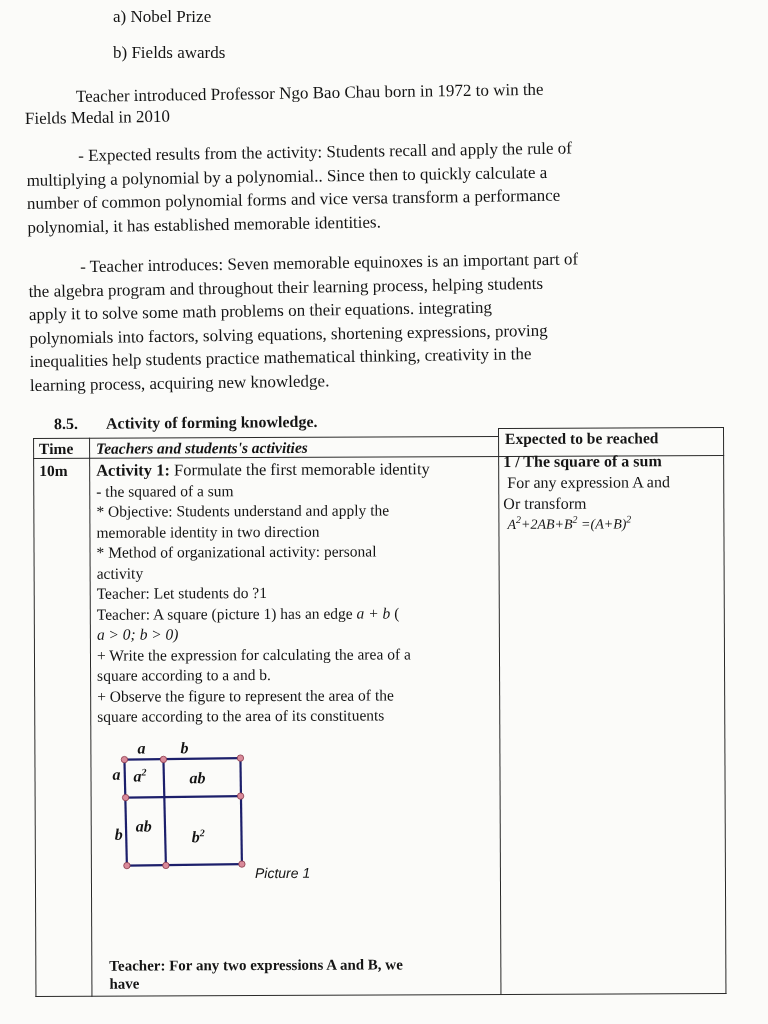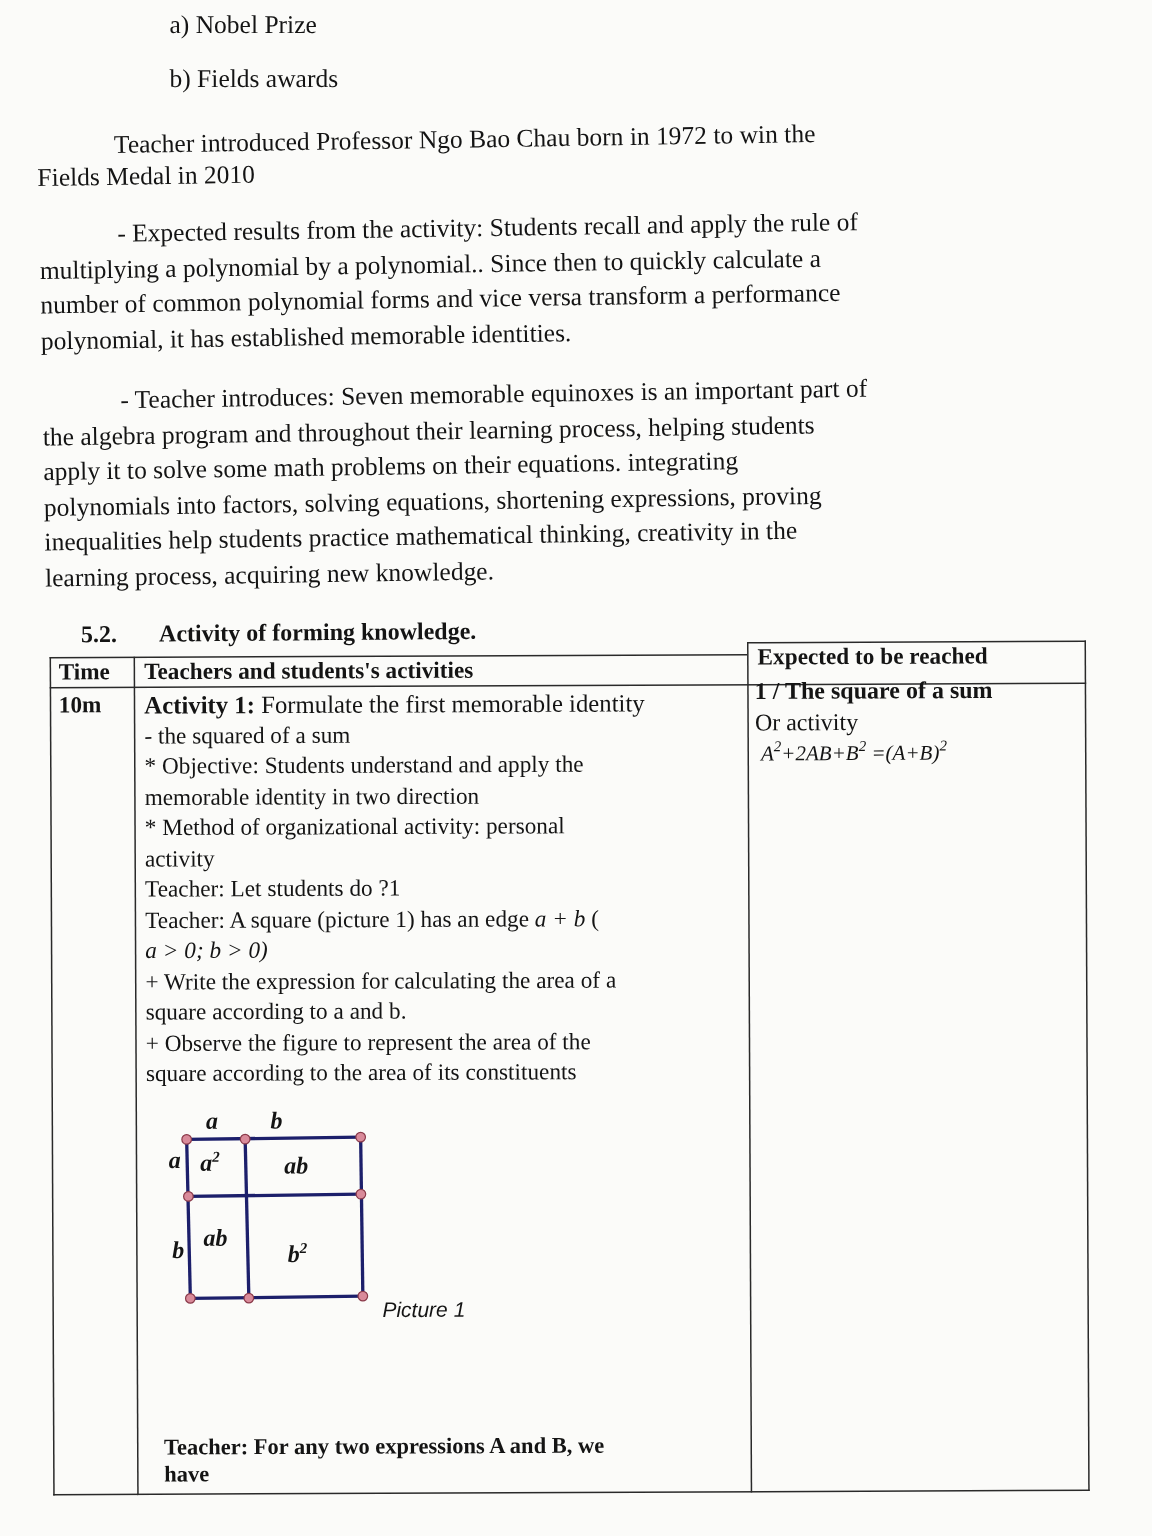--- a/index.html
+++ b/index.html
@@ -53,36 +53,36 @@
   <div class="para" style="left:28px; top:256px;">
     <p style="padding-left:52px;">- Teacher introduces: Seven memorable equinoxes is an important part of</p>
     <p>the algebra program and throughout their learning process, helping students</p>
     <p>apply it to solve some math problems on their equations. integrating</p>
     <p>polynomials into factors, solving equations, shortening expressions, proving</p>
     <p>inequalities help students practice mathematical thinking, creativity in the</p>
     <p>learning process, acquiring new knowledge.</p>
   </div>
 
   <div class="heading">
-    <span class="num">5.2.</span><span>Activity of forming knowledge.</span>
+    <span class="num">8.5.</span><span>Activity of forming knowledge.</span>
   </div>
 
   <div class="tbl">
 
     <div class="b" style="left:0; top:8px; width:1px; height:559px;"></div>
     <div class="b" style="left:56px; top:8px; width:1px; height:559px;"></div>
     <div class="b" style="left:465px; top:0; width:1px; height:567px;"></div>
     <div class="b" style="left:690px; top:0; width:1px; height:567px;"></div>
     <div class="b" style="left:0; top:8px; width:465px; height:1px;"></div>
     <div class="b" style="left:465px; top:0; width:226px; height:1px;"></div>
     <div class="b" style="left:0; top:28px; width:691px; height:1px;"></div>
     <div class="b" style="left:0; top:566px; width:691px; height:1px;"></div>
 
     <div class="cell hdr" style="left:6px; top:9px;">Time</div>
-    <div class="cell hdr" style="left:63px; top:9px;">Teachers and students's activities</div>
+    <div class="cell hdr" style="left:63px; top:9px;font-style:italic;">Teachers and students's activities</div>
     <div class="cell hdr" style="left:472px; top:1px;">Expected to be reached</div>
 
     <div class="cell bold" style="left:6px; top:31px;">10m</div>
 
     <div class="cell" style="left:63px; top:31px; width:400px;">
       <p style="font-size:16.5px;"><span class="bold">Activity 1:</span><span> Formulate the first memorable identity</span></p>
       <p>- the squared of a sum</p>
       <p>* Objective: Students understand and apply the</p>
       <p>memorable identity in two direction</p>
       <p>* Method of organizational activity: personal</p>
@@ -128,19 +128,20 @@
       <span class="fig-caption">Picture 1</span>
     </div>
 
     <div class="cell bold" style="left:74px; top:527px; font-size:15px; line-height:18px;">
       <p>Teacher: For any two expressions A  and B, we</p>
       <p>have</p>
     </div>
 
     <div class="cell" style="left:470px; top:23px; width:218px; font-size:16px; line-height:21px;">
       <p class="bold">1 / The square of a sum</p>
-      <p>Or activity</p>
+      <p style="padding-left:4px;">For any expression A and</p>
+      <p>Or transform</p>
       <p class="it" style="font-size:14px; padding-left:4px;">
         <span>A</span><sup>2</sup><span>+2AB+B</span><sup>2</sup> <span>=(A+B)</span><sup>2</sup>
       </p>
     </div>
   </div>
 </div>
 
 </body></html>

